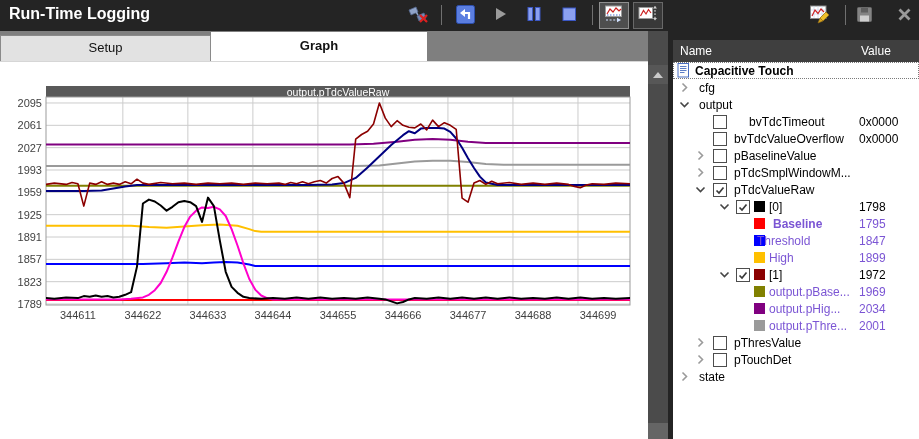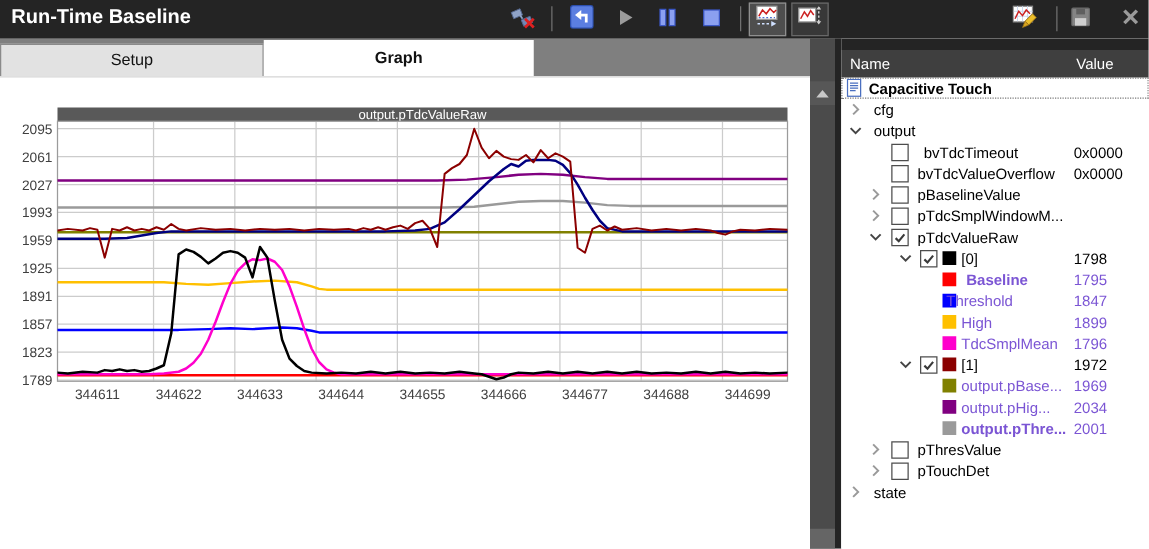--- a/index.html
+++ b/index.html
@@ -42,21 +42,21 @@
   .sw{position:absolute;top:3px;width:11px;height:11px}
   .lbl{position:absolute;top:2px;white-space:nowrap}
   .lbl.colored,.val.colored{color:#7b55d4}
   .val{position:absolute;left:186px;top:2px;white-space:nowrap}
   .docicon{position:absolute;top:1px;line-height:0}
 </style>
 </head>
 <body>
 
 <div class="titlebar">
-  <span class="win-title">Run-Time Baseline</span>
+  <span class="win-title">Run-Time Logging</span>
 
   <div class="tbtn" style="left:405px">
     <span>
       <svg width="24" height="20">
         <path d="M3 6 L10 3 L12 8 L5 11 Z" fill="#8fa3c8" stroke="#55688f" stroke-width="0.8"></path>
         <path d="M11 12 L18 9 L20 14 L13 17 Z" fill="#7288b4" stroke="#55688f" stroke-width="0.8"></path>
         <path d="M10 8 L12 11" stroke="#8fa3c8" stroke-width="1.4"></path>
         <path d="M14 11 L21 18 M21 11 L14 18" stroke="#dd2020" stroke-width="2.2"></path>
       </svg>
     </span>
@@ -257,21 +257,21 @@
         <span class="lbl" style="left: 26px;">cfg</span>
       </div>
       <div class="trow">
         <span class="chev" style="left: 6px;"><svg width="11" height="11">
             <path d="M1.5 3.5 L5.5 7.5 L9.5 3.5" stroke="#454545" stroke-width="1.6" fill="none"></path>
           </svg></span>
         <span class="lbl" style="left: 26px;">output</span>
       </div>
       <div class="trow">
         <span class="cb" style="left: 40px; position: absolute;"></span>
-        <span class="lbl" style="left: 66px;">bvTdcTimeout</span>
+        <span class="lbl" style="left: 76px;">bvTdcTimeout</span>
         <span class="val">0x0000</span>
       </div>
       <div class="trow">
         <span class="cb" style="left: 40px; position: absolute;"></span>
         <span class="lbl" style="left: 61px;">bvTdcValueOverflow</span>
         <span class="val">0x0000</span>
       </div>
       <div class="trow">
         <span class="chev" style="left: 22px;"><svg width="11" height="11">
             <path d="M3.5 1.5 L7.5 5.5 L3.5 9.5" stroke="#9a9a9a" stroke-width="1.6" fill="none"></path>
@@ -315,25 +315,20 @@
         <span class="sw" style="left: 81px; position: absolute; background: rgb(0, 0, 255);"></span>
         <span class="lbl colored" style="left: 84px;">Threshold</span>
         <span class="val colored">1847</span>
       </div>
       <div class="trow">
         <span class="sw" style="left: 81px; position: absolute; background: rgb(255, 192, 0);"></span>
         <span class="lbl colored" style="left: 96px;">High</span>
         <span class="val colored">1899</span>
       </div>
       <div class="trow">
-        <span class="sw" style="left: 81px; position: absolute; background: rgb(255, 0, 204);"></span>
-        <span class="lbl colored" style="left: 96px;">TdcSmplMean</span>
-        <span class="val colored">1796</span>
-      </div>
-      <div class="trow">
         <span class="chev" style="left: 46px;"><svg width="11" height="11">
             <path d="M1.5 3.5 L5.5 7.5 L9.5 3.5" stroke="#454545" stroke-width="1.6" fill="none"></path>
           </svg></span>
         <span class="cb" style="left: 63px; position: absolute;"><svg width="12" height="12">
             <path d="M2.5 6.5 L5 9 L9.5 3.5" stroke="#3a3a3a" stroke-width="1.7" fill="none"></path>
           </svg></span>
         <span class="sw" style="left: 81px; position: absolute; background: rgb(139, 0, 0);"></span>
         <span class="lbl" style="left: 96px;">[1]</span>
         <span class="val">1972</span>
       </div>
@@ -342,21 +337,21 @@
         <span class="lbl colored" style="left: 96px;">output.pBase...</span>
         <span class="val colored">1969</span>
       </div>
       <div class="trow">
         <span class="sw" style="left: 81px; position: absolute; background: rgb(128, 0, 128);"></span>
         <span class="lbl colored" style="left: 96px;">output.pHig...</span>
         <span class="val colored">2034</span>
       </div>
       <div class="trow">
         <span class="sw" style="left: 81px; position: absolute; background: rgb(154, 154, 154);"></span>
-        <span class="lbl colored" style="left: 96px; font-weight: bold;">output.pThre...</span>
+        <span class="lbl colored" style="left: 96px;">output.pThre...</span>
         <span class="val colored">2001</span>
       </div>
       <div class="trow">
         <span class="chev" style="left: 22px;"><svg width="11" height="11">
             <path d="M3.5 1.5 L7.5 5.5 L3.5 9.5" stroke="#9a9a9a" stroke-width="1.6" fill="none"></path>
           </svg></span>
         <span class="cb" style="left: 40px; position: absolute;"></span>
         <span class="lbl" style="left: 61px;">pThresValue</span>
       </div>
       <div class="trow">

